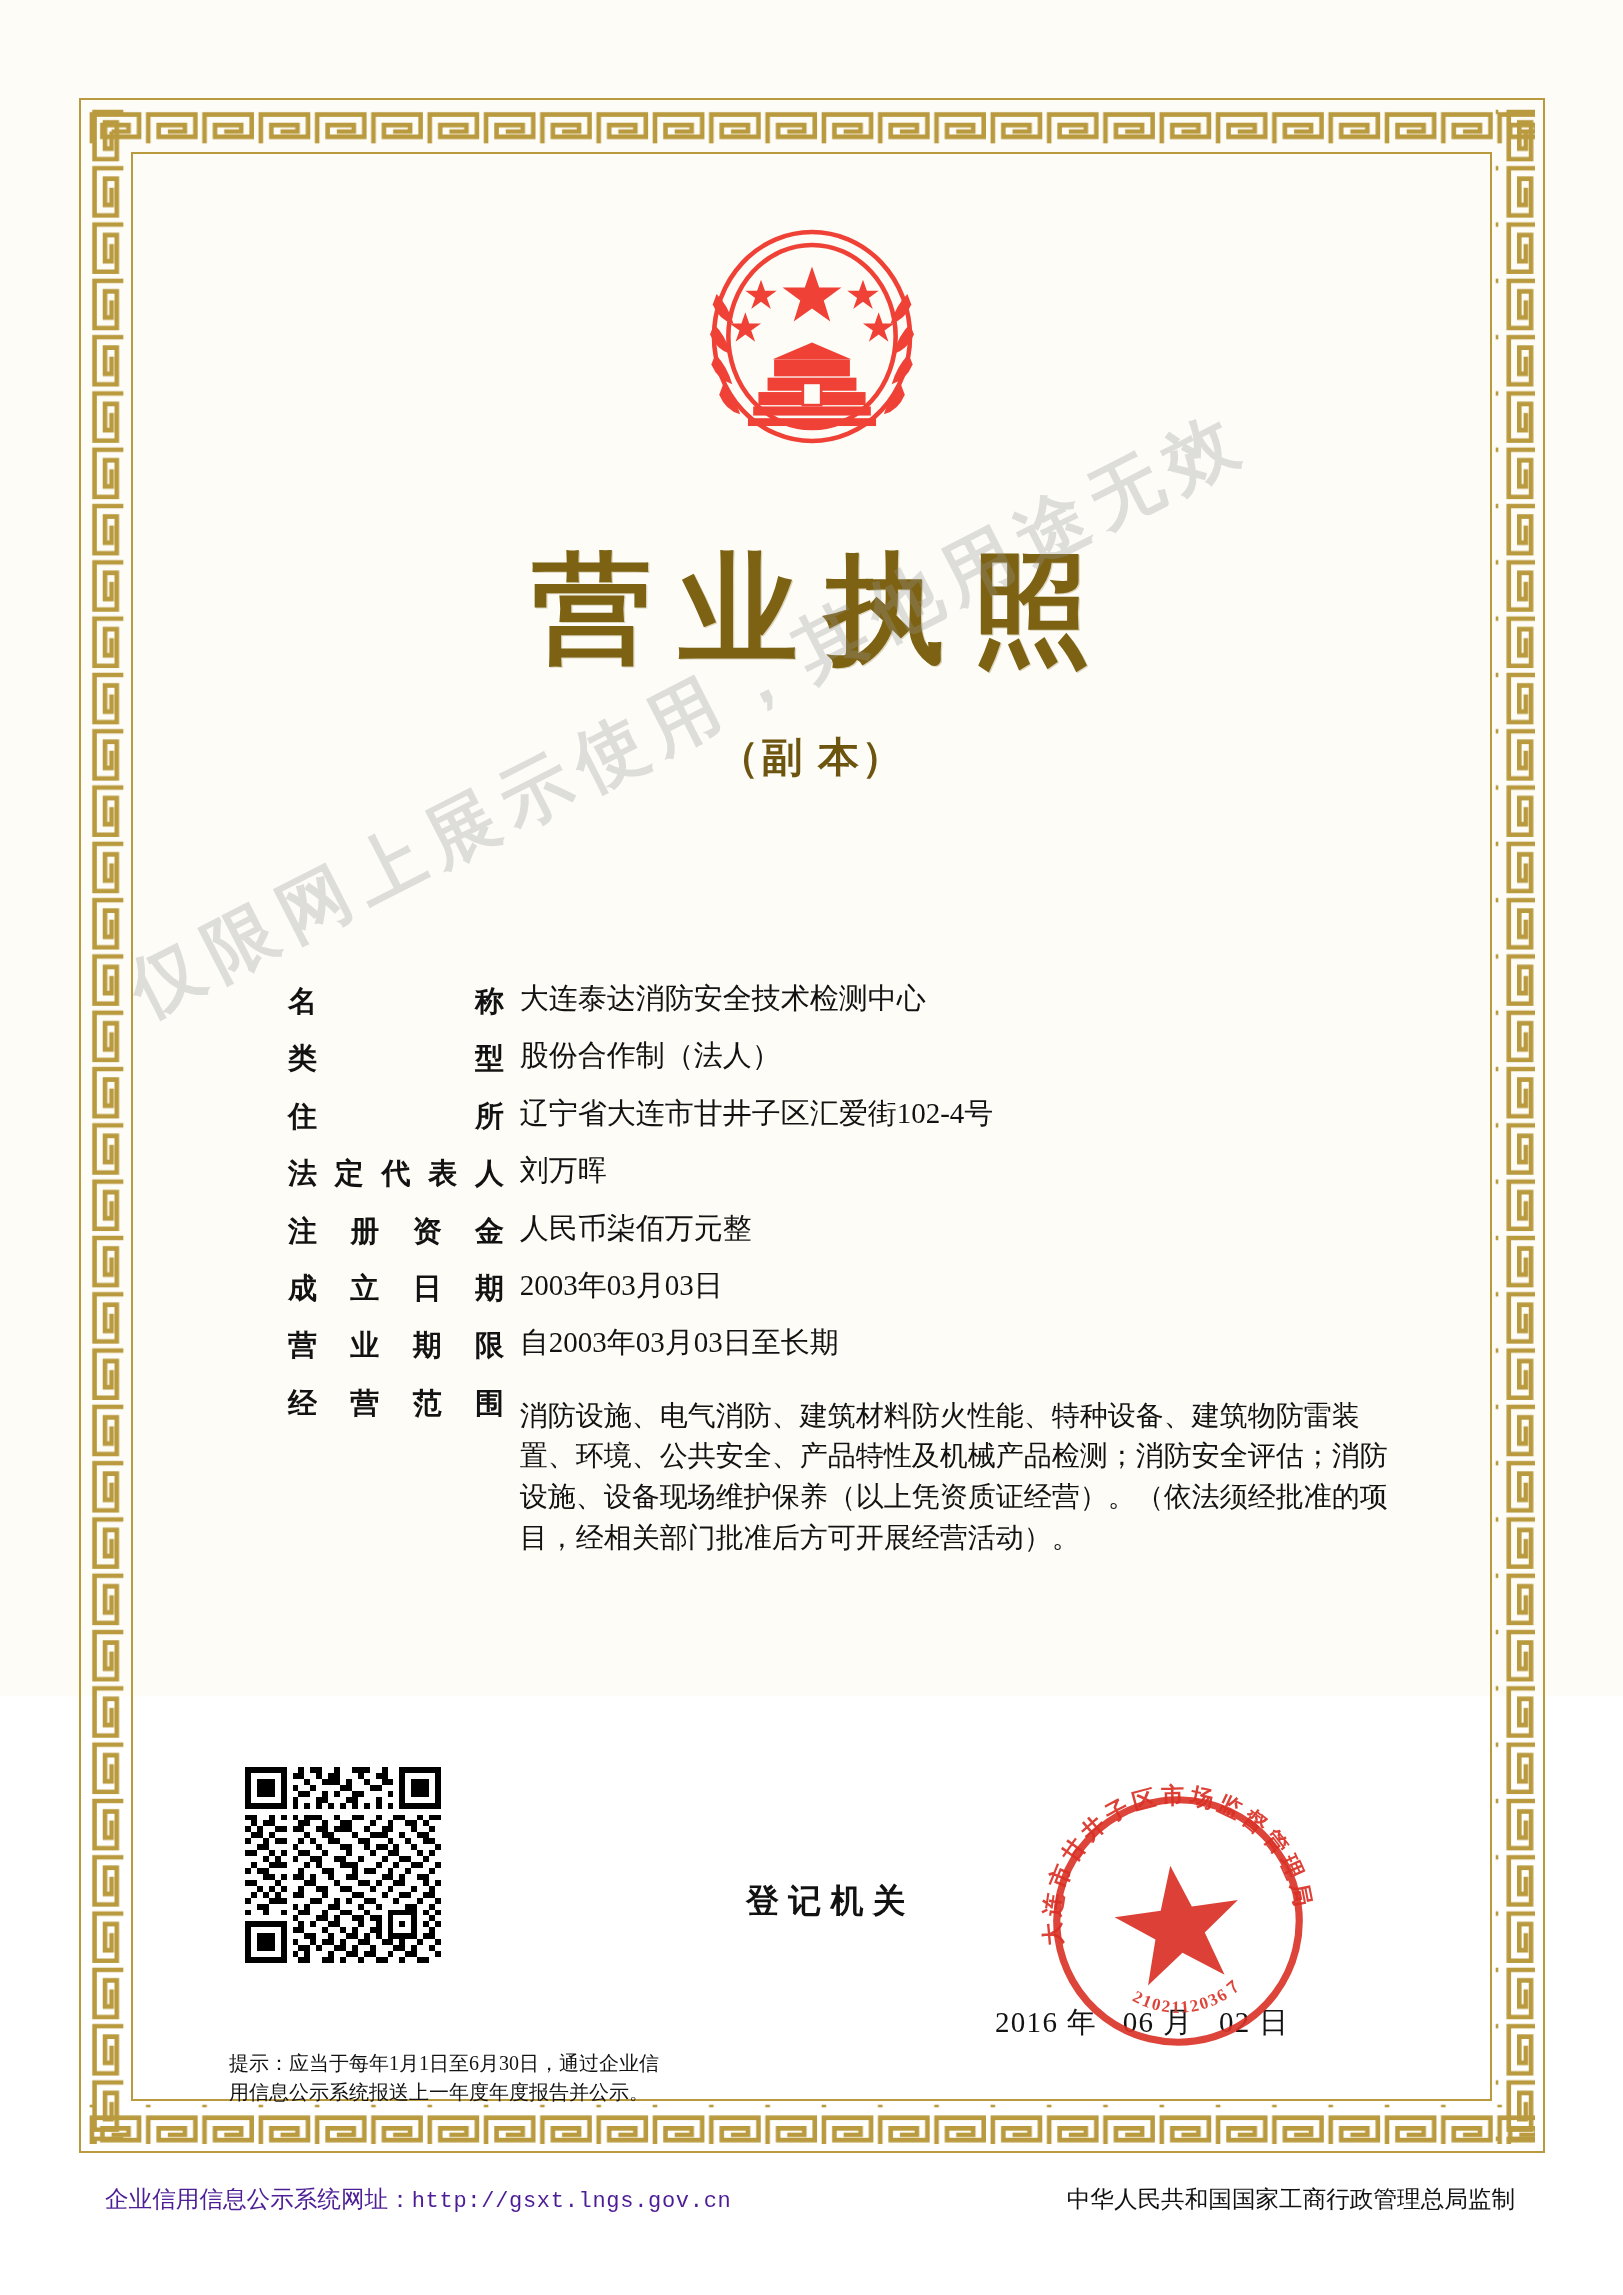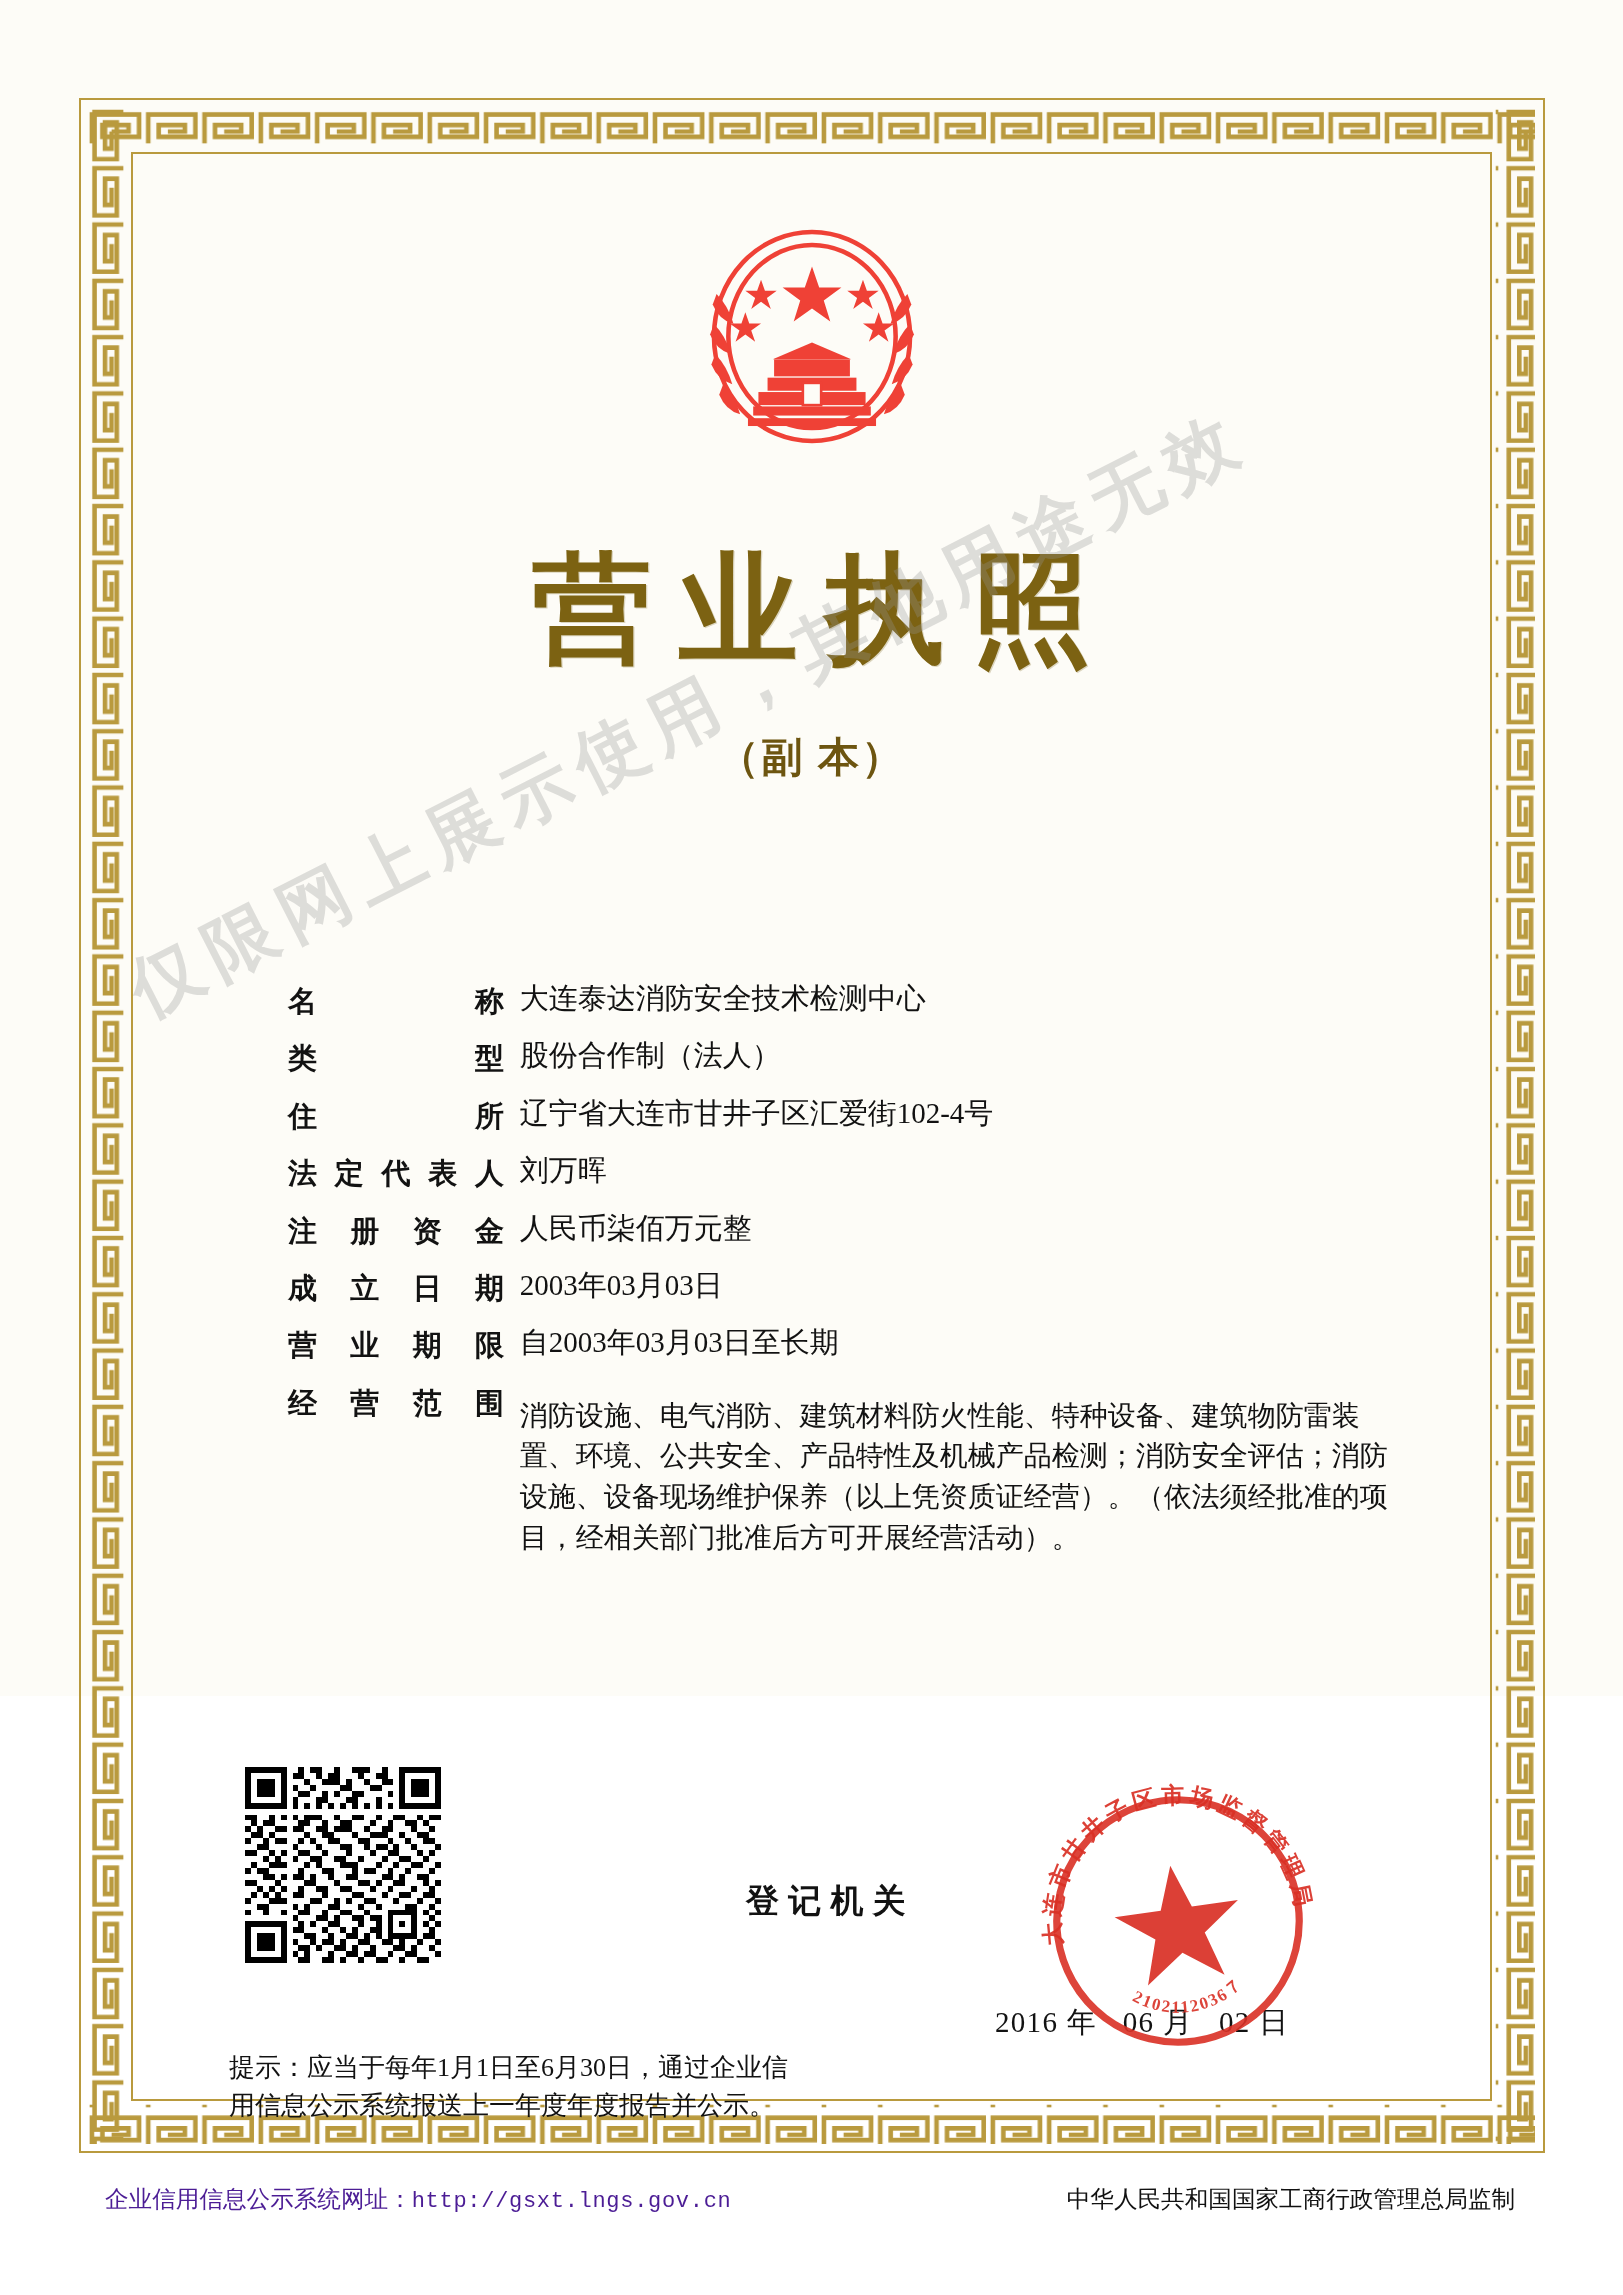--- a/index.html
+++ b/index.html
@@ -182,21 +182,21 @@
     height: 308px;
     transform: rotate(-8deg);
     pointer-events: none;
   }
 
   
   .note {
     position: absolute;
     left: 229px;
     top: 2049px;
-    font-size: 26px;
+    font-size: 20px;
     line-height: 1.45;
     color: #121212;
     width: 628px;
   }
 
   
   .footer-left {
     position: absolute;
     left: 105px;
     top: 2183px;

